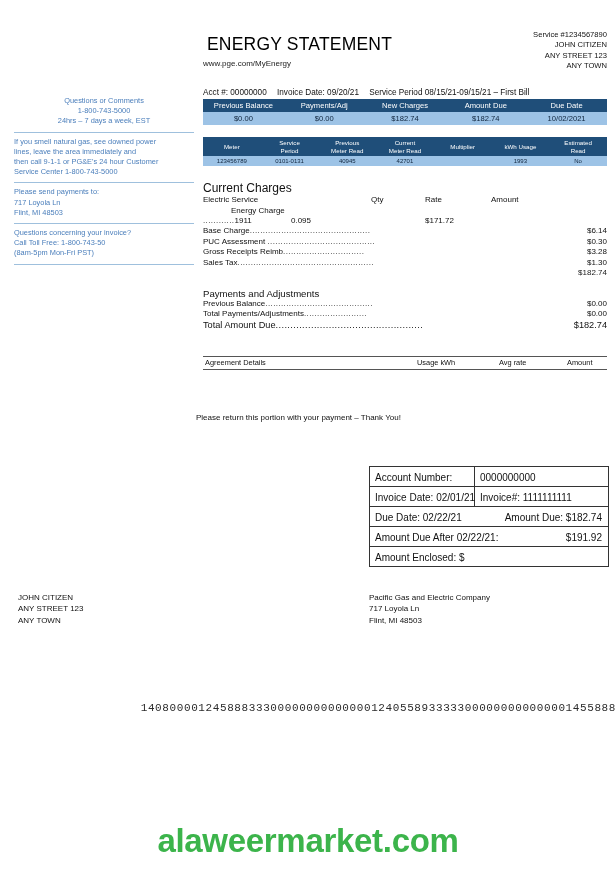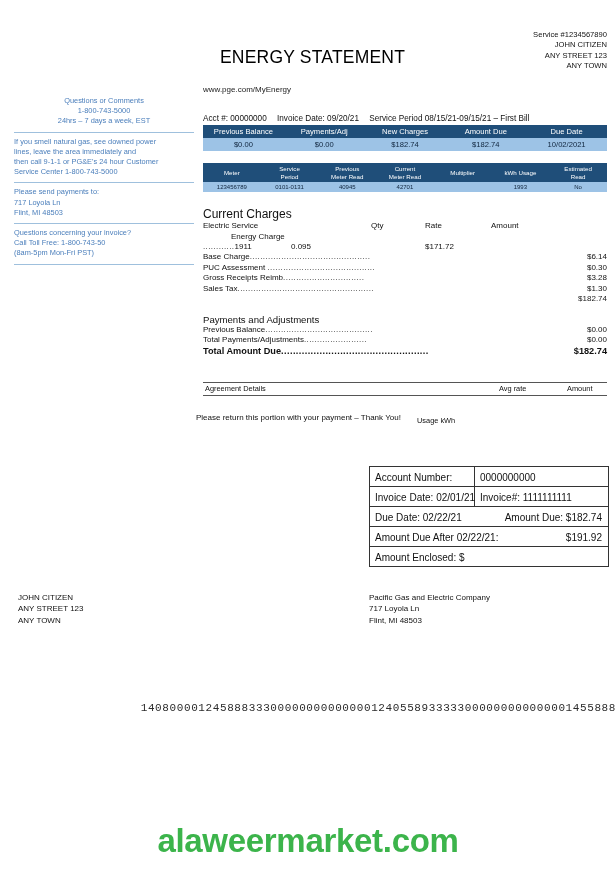--- a/index.html
+++ b/index.html
@@ -38,21 +38,21 @@
   .statement {
     position: absolute;
     left: 203px;
     top: 30px;
     width: 404px;
   }
   .title {
     font-size: 17.5px;
     letter-spacing: .2px;
     color: #000;
-    margin: 17px;
+    margin: 4px;
     font-weight: normal;
   }
   .subtitle {
     font-size: 8px;
     margin-top: 3px;
     color: #222;
   }
   .service-block {
     position: absolute;
     right: 0;
@@ -145,21 +145,21 @@
     font-size: 8px;
     height: 11px;
   }
   .total-line .right { position: absolute; right: 0; }
 
   .pay-head {
     font-size: 9.6px;
     margin-top: 9px;
     color: #111;
   }
-  .tad { font-size: 9.2px; font-weight: bold; }
+  .tad { font-size: 9.2px; }
 
   
   .agreement {
     margin-top: 26px;
     font-size: 7.4px;
     color: #111;
   }
   .agr-head {
     position: relative;
     height: 11px;
@@ -167,21 +167,21 @@
     border-top: 1px solid #555;
     padding-top: 1px;
   }
   .agr-row {
     position: relative;
     height: 11px;
     border-bottom: 1px solid #555;
     padding-top: 1px;
   }
   .agr-c1 { position: absolute; left: 2px; }
-  .agr-c2 { position: absolute; left: 214px; margin-top: 32px; }
+  .agr-c2 { position: absolute; left: 214px; }
   .agr-c3 { position: absolute; left: 296px; }
   .agr-c4 { position: absolute; left: 364px; }
 
   
   .return-note {
     position: absolute;
     left: 196px;
     top: 413px;
     font-size: 8px;
     color: #111;

